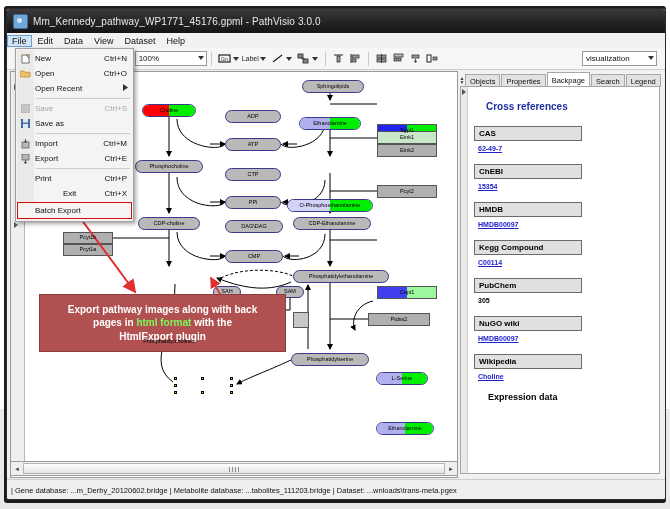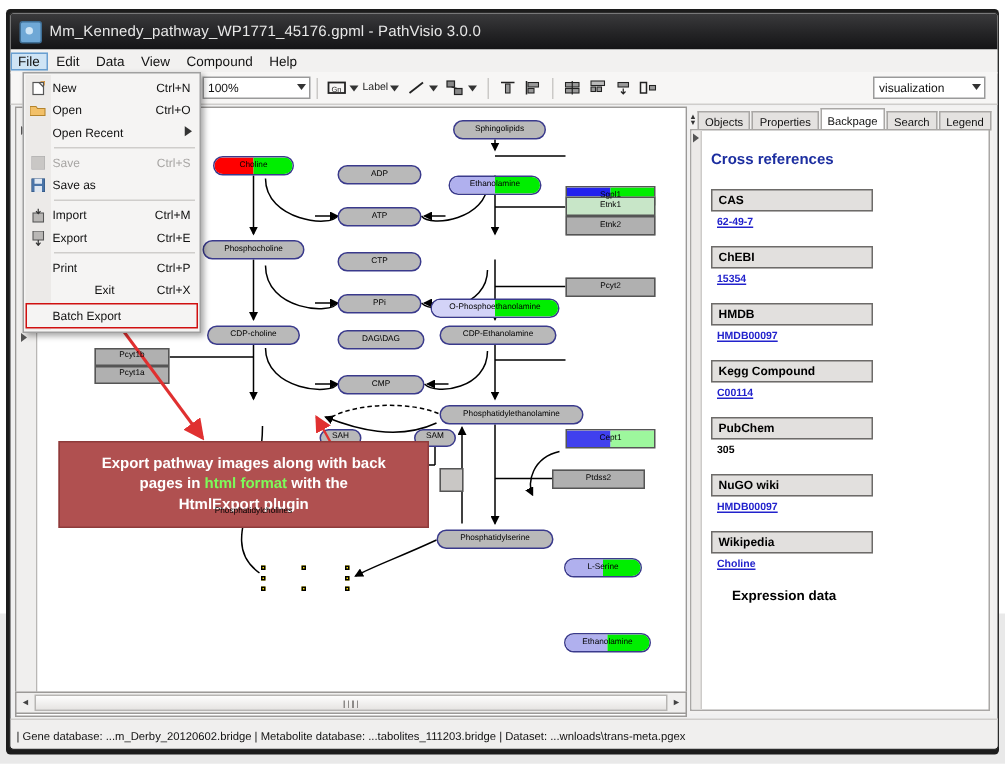--- a/index.html
+++ b/index.html
@@ -100,21 +100,21 @@
   #tabs .tabarrows{width:6px;height:14px;display:flex;flex-direction:column;justify-content:center;
       align-items:center;color:#333;font-size:5px;line-height:4px;}
   #tabs .tab{height:12px;padding:0 4px;margin-right:1px;background:#e4e2e0;border:1px solid #a9a7a5;
       border-bottom:none;display:flex;align-items:center;color:#111;}
   #tabs .tab.sel{background:#fff;height:14px;font-weight:normal;}
   #panel-body{position:absolute;left:1px;top:15px;width:198px;height:386px;background:#fff;
       border:1px solid #a9a7a5;overflow:hidden;}
   #panel-scroll-left{position:absolute;left:0;top:0;width:6px;height:386px;background:#eceae8;
       border-right:1px solid #cdcbc9;}
   #panel-inner{position:absolute;left:7px;top:0;right:0;bottom:0;padding:8px 8px 0 6px;}
-  .xref-title{color:#1c2ea0;font-size:10px;font-weight:bold;margin:6px 0 14px 0;}
+  .xref-title{color:#1c2ea0;font-size:10px;font-weight:bold;margin:6px 0 14px 12px;}
   .xref-head{width:108px;height:15px;border:1px solid #6d6b69;background:#e2e0de;
       display:flex;align-items:center;padding-left:4px;box-sizing:border-box;
       font-size:8px;font-weight:bold;color:#000;margin-bottom:4px;}
   .xref-val{font-size:7px;margin:0 0 12px 4px;}
   .xref-val a{color:#2222cc;text-decoration:underline;font-weight:bold;}
   .xref-val.plain{color:#000;font-weight:bold;text-decoration:none;}
   .expr-title{font-size:9px;font-weight:bold;color:#000;margin:2px 0 0 14px;}
 
   
   #statusbar{position:absolute;left:0;top:470px;width:658px;height:20px;
@@ -134,21 +134,21 @@
     <div id="titlebar">
       <div class="tb-icon"></div>
       <div id="title-text">Mm_Kennedy_pathway_WP1771_45176.gpml - PathVisio 3.0.0</div>
     </div>
 
     <div id="menubar">
       <div class="mi active">File</div>
       <div class="mi">Edit</div>
       <div class="mi">Data</div>
       <div class="mi">View</div>
-      <div class="mi">Compound</div>
+      <div class="mi">Dataset</div>
       <div class="mi">Help</div>
     </div>
 
     <div id="toolbar">
       <div style="width:96px"></div>
       <div class="zoom-label">Zoom:</div>
       <div class="combo" style="width:67px">
         <span>100%</span>
         <span class="arrow"></span>
       </div>

